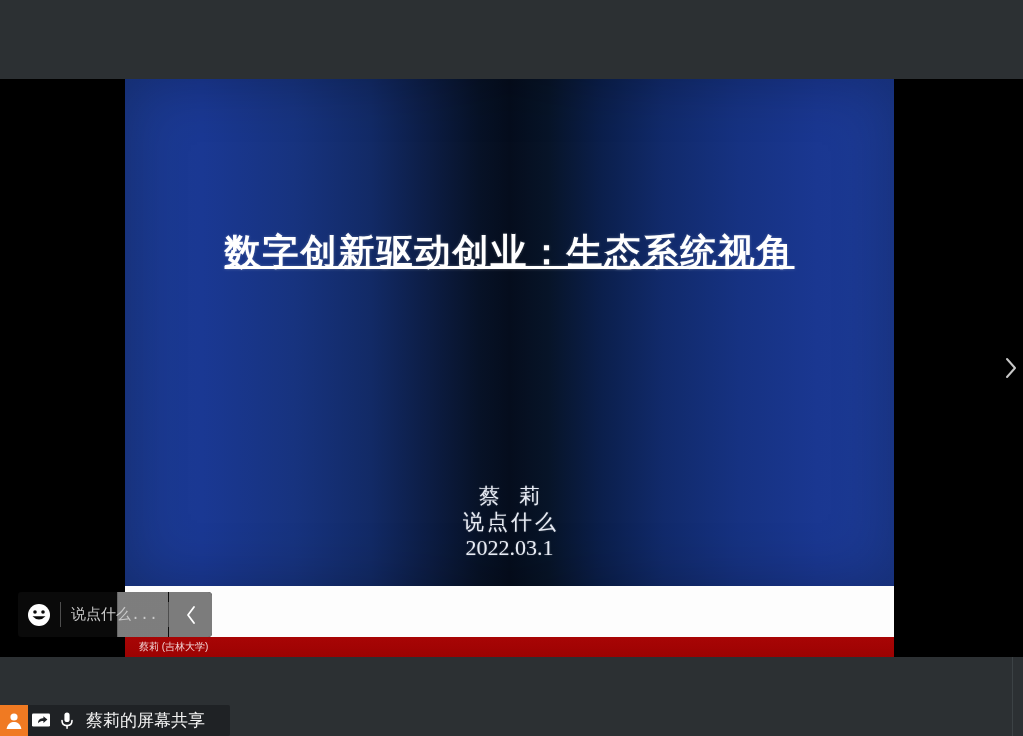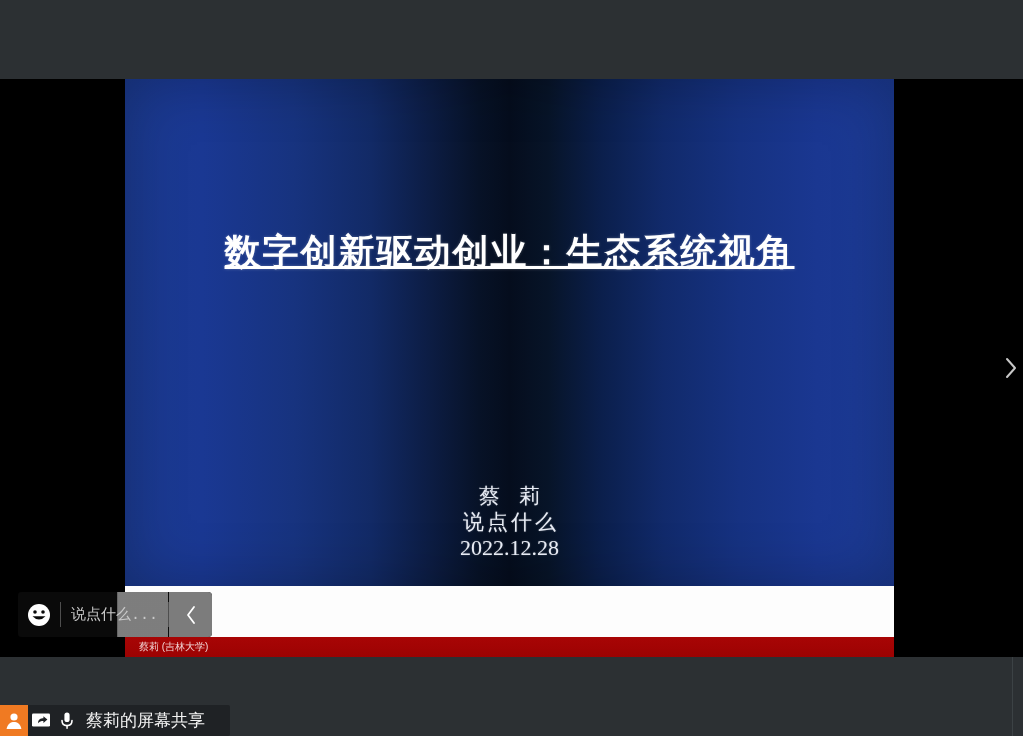--- a/index.html
+++ b/index.html
@@ -269,21 +269,21 @@
   <div class="top-bar"></div>
 
   <div class="share-canvas"></div>
 
   <div class="slide">
     <div class="slide-inner-shadow"></div>
     <div class="slide-title">数字创新驱动创业：生态系统视角</div>
     <div class="slide-byline">
       <div class="byline-name">蔡 莉</div>
       <div class="byline-org">说点什么</div>
-      <div class="byline-date">2022.12.28</div>
+      <div class="byline-date">2022.03.1</div>
     </div>
   </div>
 
   <div class="slide-white-strip"></div>
 
   <div class="slide-red-bar">
     <span class="label">蔡莉 (吉林大学)</span>
   </div>
 
   <div class="next-arrow">

